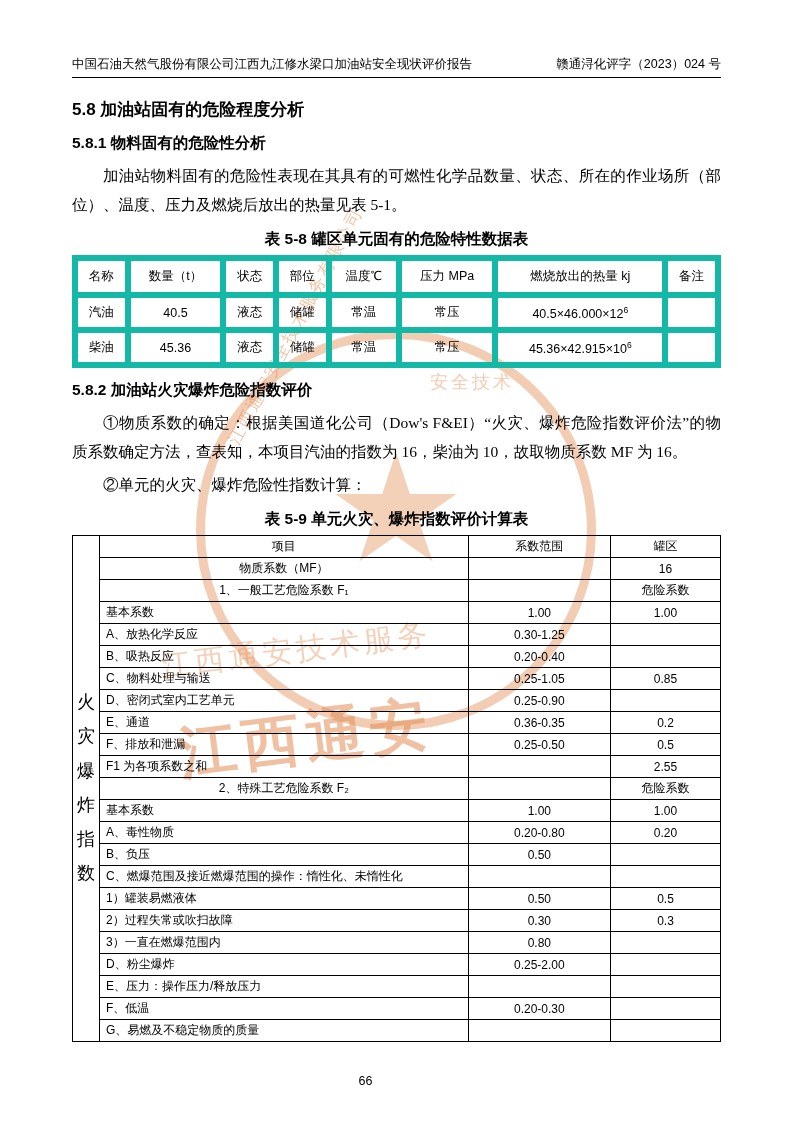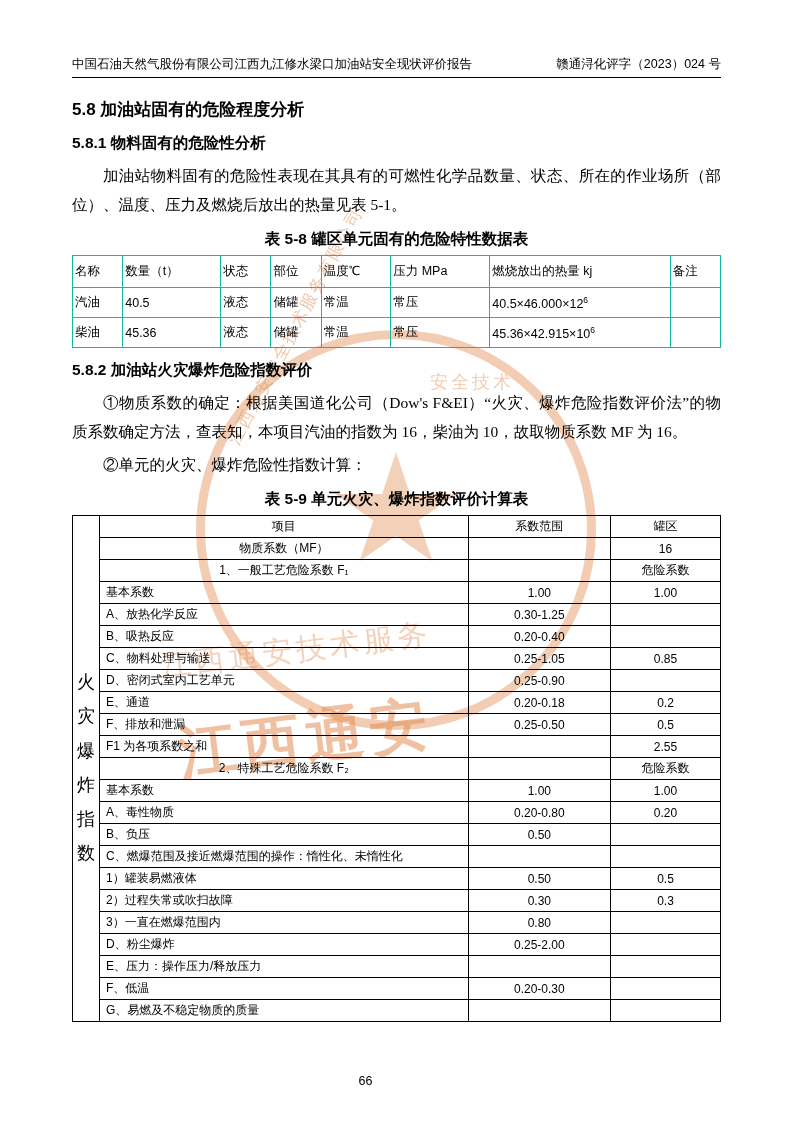--- a/index.html
+++ b/index.html
@@ -145,21 +145,22 @@
   sup { font-size: 0.68em; vertical-align: super; }
 
   
   table.t58 {
     border-collapse: collapse;
     width: 100%;
     font-size: 12.5px;
     font-family: "Liberation Sans", sans-serif;
   }
   table.t58 td, table.t58 th {
-    border: 1px solid #14b8a6;
+    border: 6px solid #14b8a6;
+    text-align: center;
     padding: 6px 2px;
     font-weight: normal;
   }
   table.t58 tr.hdr td { padding: 7px 2px; }
 
   
   table.t59 {
     border-collapse: collapse;
     width: 100%;
     font-size: 12px;
@@ -309,21 +310,21 @@
         <td class="center">0.25-1.05</td>
         <td class="center">0.85</td>
       </tr>
       <tr>
         <td class="left">D、密闭式室内工艺单元</td>
         <td class="center">0.25-0.90</td>
         <td class="center"></td>
       </tr>
       <tr>
         <td class="left">E、通道</td>
-        <td class="center">0.20-0.18</td>
+        <td class="center">0.36-0.35</td>
         <td class="center">0.2</td>
       </tr>
       <tr>
         <td class="left">F、排放和泄漏</td>
         <td class="center">0.25-0.50</td>
         <td class="center">0.5</td>
       </tr>
       <tr>
         <td class="left">F1 为各项系数之和</td>
         <td class="center"></td>

